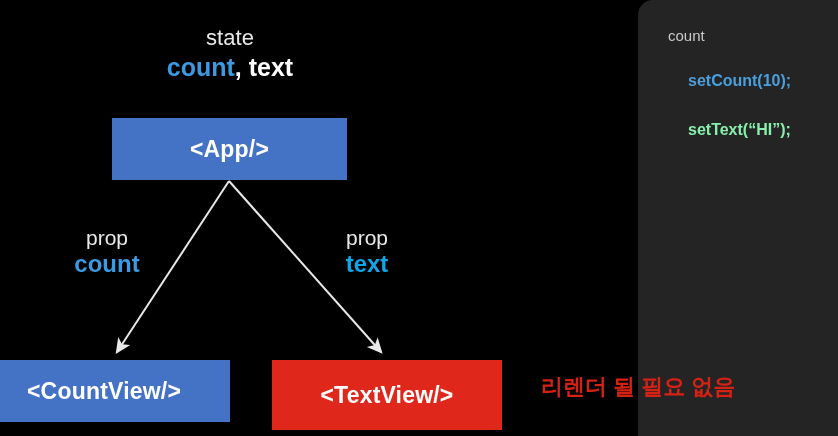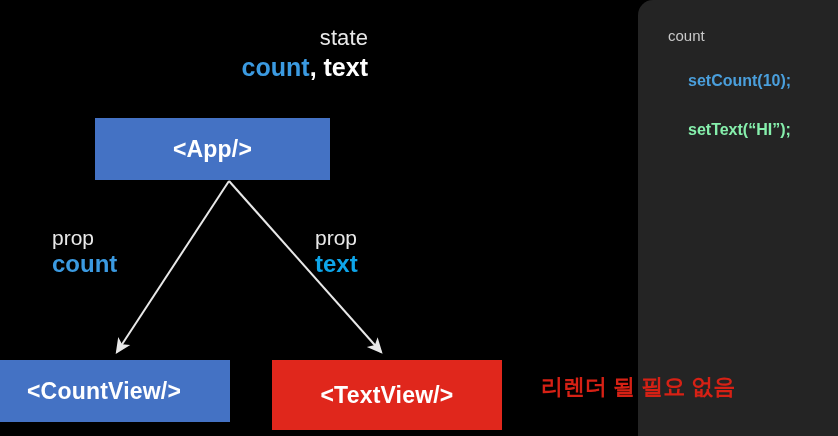--- a/index.html
+++ b/index.html
@@ -34,24 +34,24 @@
     left: 0;
     top: 0;
     width: 838px;
     height: 436px;
     pointer-events: none;
   }
 
   
   .state-caption {
     position: absolute;
-    left: 118px;
+    left: 105px;
     top: 26px;
     width: 250px;
-    text-align: right;
+    text-align: center;
     line-height: 1.12;
   }
   .state-caption .state-word {
     display: block;
     font-size: 22px;
     color: #e9e9e9;
     letter-spacing: 0.1px;
   }
   .state-caption .state-vars {
     display: block;
@@ -70,21 +70,21 @@
     display: flex;
     align-items: center;
     justify-content: center;
     color: #ffffff;
     font-size: 23px;
     font-weight: bold;
     letter-spacing: 0.2px;
     box-sizing: border-box;
   }
   #node-app {
-    left: 95px;
+    left: 112px;
     top: 118px;
     width: 235px;
     height: 62px;
     background: #4472c4;
   }
   #node-countview {
     left: -22px;
     top: 360px;
     width: 252px;
     height: 62px;
@@ -95,20 +95,21 @@
     top: 360px;
     width: 230px;
     height: 70px;
     background: #e0271c;
   }
 
   
   .prop-label {
     position: absolute;
     line-height: 1.12;
+    text-align: center;
   }
   .prop-label .prop-word {
     display: block;
     font-size: 21px;
     color: #e9e9e9;
   }
   .prop-label .prop-name {
     display: block;
     font-size: 24px;
     font-weight: bold;

